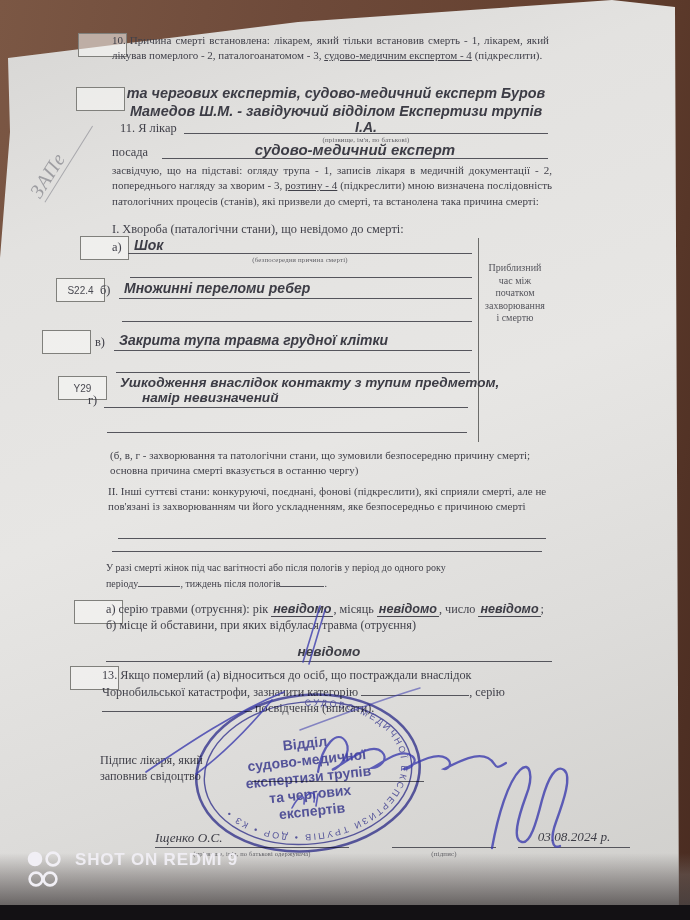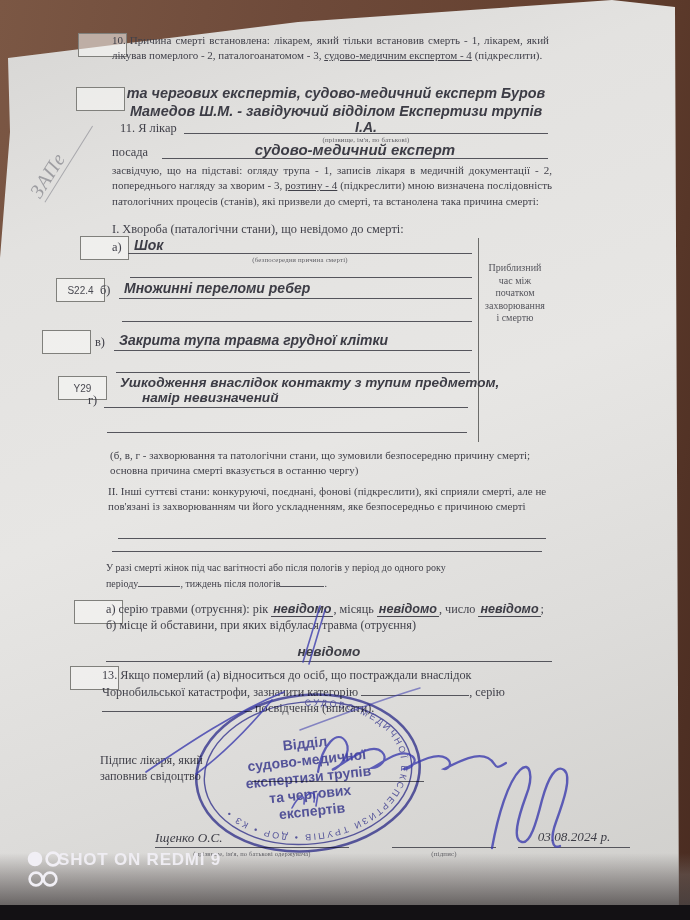--- a/index.html
+++ b/index.html
@@ -21,21 +21,21 @@
   .hw{font-family:"Liberation Sans",sans-serif;font-weight:bold;font-style:italic;color:#3c3c45;}
   .hw-u{font-family:"Liberation Sans",sans-serif;font-weight:bold;font-style:italic;color:#3c3c45;
         border-bottom:1.2px solid #4a4a52;padding:0 2px;}
   .line{position:absolute;border-bottom:1.1px solid #55555c;height:0;}
   .blank{display:inline-block;border-bottom:1.1px solid #55555c;height:11px;vertical-align:baseline;}
   .cap{position:absolute;font-size:6.8px;color:#5c5c62;letter-spacing:.2px;}
   .sep-v{position:absolute;border-left:1.1px solid #6c6c6a;width:0;}
   .intcol{position:absolute;font-size:10px;color:#55555c;text-align:center;line-height:12.6px;}
   .footer-val{font-style:italic;font-size:13.2px;color:#3d3d46;}
   .wm{position:absolute;font-family:"Liberation Sans",sans-serif;font-weight:bold;color:#f1eff5;
-      font-size:17px;letter-spacing:.8px;opacity:.95;}
+      font-size:17px;letter-spacing:.8px;opacity:.95;padding-left:17px;}
   .shade{position:absolute;left:0;right:0;top:853px;height:54px;pointer-events:none;
          background:linear-gradient(180deg,rgba(130,125,123,0) 0%,rgba(110,104,103,.45) 40%,rgba(72,67,67,.8) 100%);}
   .blackbar{position:absolute;left:0;right:0;top:905px;height:15px;background:#131114;}
   .pencil{position:absolute;left:14px;top:146px;width:90px;color:#8e8e94;
           font-style:italic;font-size:20px;letter-spacing:1px;
           transform:rotate(-58deg);transform-origin:center;border-bottom:1.5px solid #9a9aa0;
           font-family:"Liberation Serif",serif;opacity:.8;}
   svg{position:absolute;left:0;top:0;}
 </style>
 </head>

